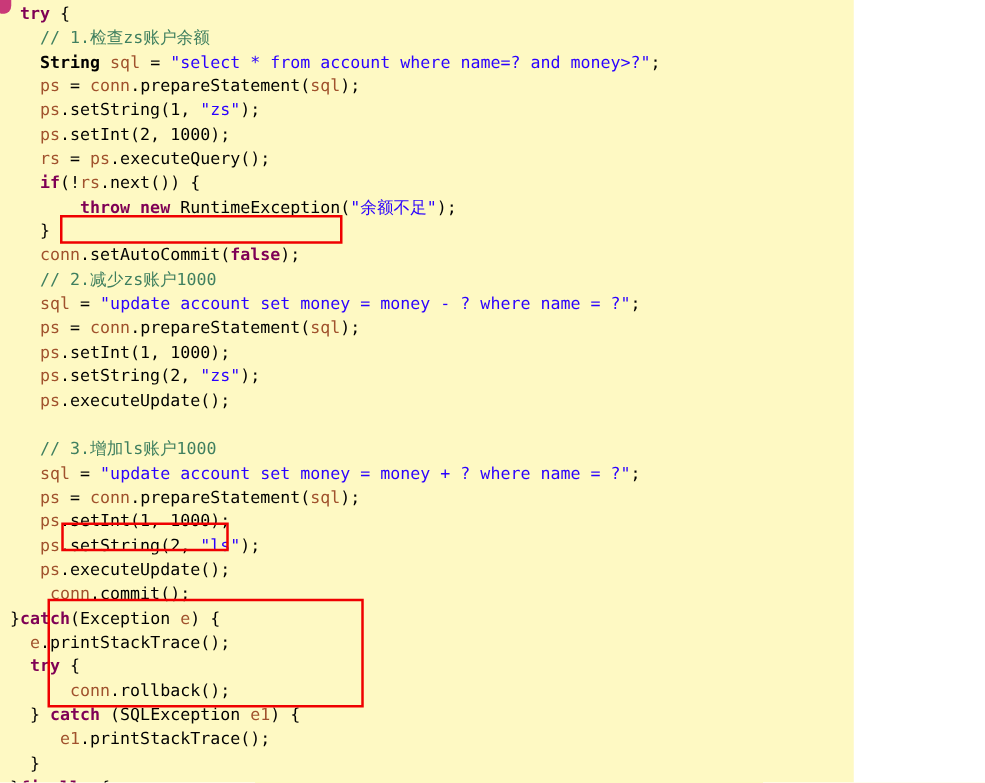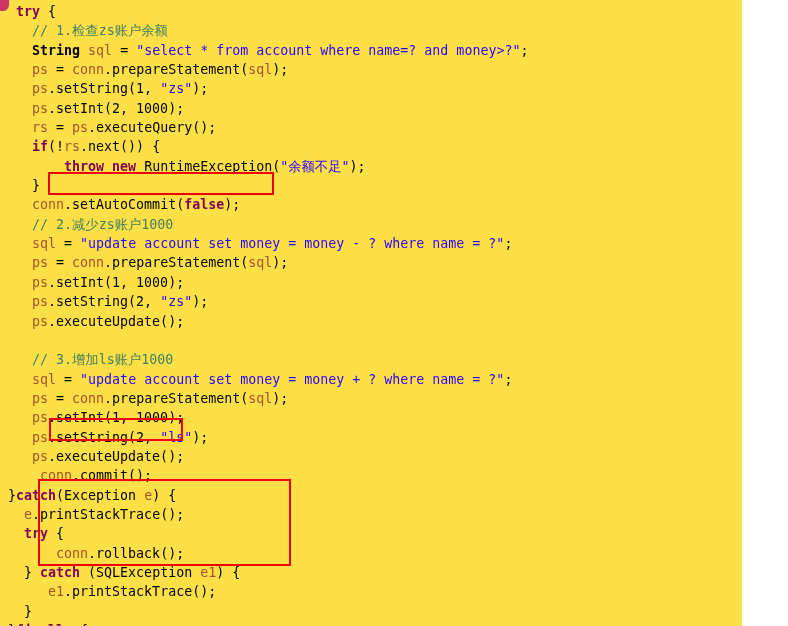--- a/index.html
+++ b/index.html
@@ -9,23 +9,23 @@
   }
   body {
     width: 788px;
     height: 626px;
     overflow: hidden;
     font-family: "DejaVu Sans Mono", "Liberation Mono", monospace;
   }
 
   #code-surface {
     position: relative;
-    width: 742px;
+    width: 683px;
     height: 626px;
-    background: #fde047;
+    background: #fef9c3;
   }
 
   
   #corner-mark {
     position: absolute;
     left: 0px;
     top: 0px;
     width: 9px;
     height: 11px;
     background: #c0186b;

